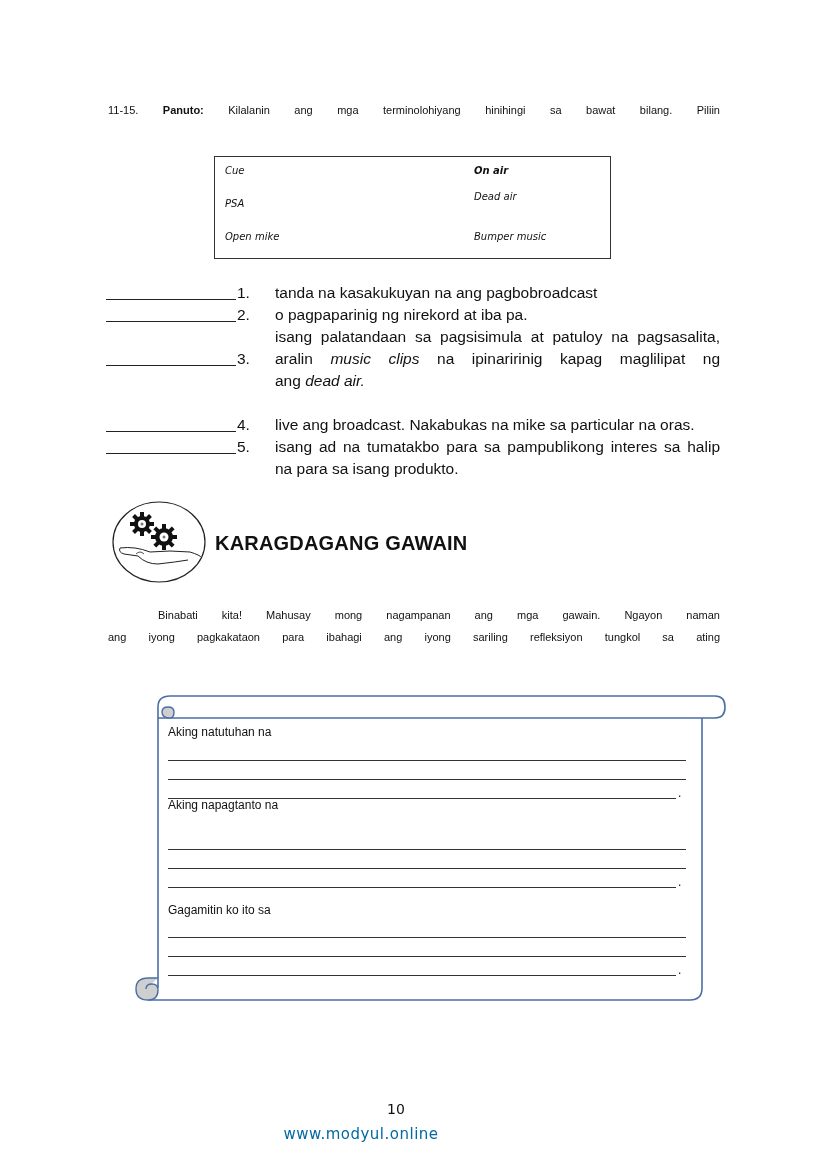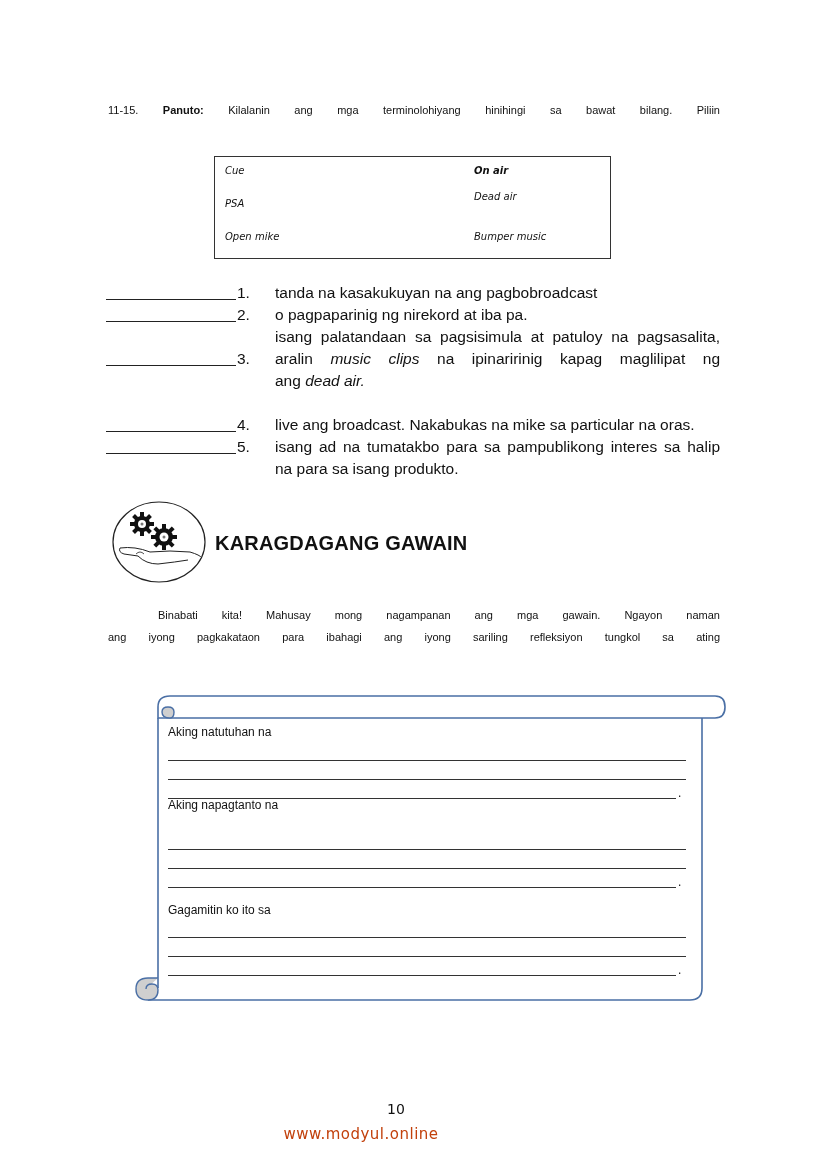--- a/index.html
+++ b/index.html
@@ -13,21 +13,21 @@
   .box .cell { position: absolute; }
   .item { position: absolute; left: 106px; width: 614px; font-size: 15.5px; line-height: 22px; }
   .item .blank { position: absolute; left: 0; top: 0; width: 130px; }
   .item .blank .line { position: absolute; left: 0; width: 130px; bottom: 3px; border-bottom: 1px solid #222; height: 0; top: 17px; }
   .item .num { position: absolute; left: 131px; top: 0; }
   .item .txt { position: absolute; left: 169px; top: 0; width: 445px; text-align: justify; text-align-last: left; }
   .heading { left: 215px; top: 532px; font-size: 20px; font-weight: bold; letter-spacing: 0.2px; }
   .scroll-text { font-size: 12px; }
   .wline { position: absolute; left: 168px; height: 0; border-bottom: 1px solid #333; }
   .pageno { left: 0; width: 792px; top: 1084px; text-align: center; font-family: "DejaVu Sans", sans-serif; font-size: 14px; margin-top: 17px; }
-  .watermark { left: 0; width: 722px; top: 1125px; text-align: center; font-family: "DejaVu Sans", sans-serif; font-size: 15px; color: #c2410c; letter-spacing: 0.5px; }
+  .watermark { left: 0; width: 722px; top: 1125px; text-align: center; font-family: "DejaVu Sans", sans-serif; font-size: 15px; color: #0369a1; letter-spacing: 0.5px; }
 </style>
 </head>
 <body>
 
 <div class="abs p justify" style="left:108px; top:100px; width:612px;">
   <div style="text-align:justify; text-align-last:justify;">
     <span>11-15.</span>
     <b>Panuto:</b>
     <span>Kilalanin ang mga terminolohiyang hinihingi sa bawat bilang. Piliin</span>
   </div>

